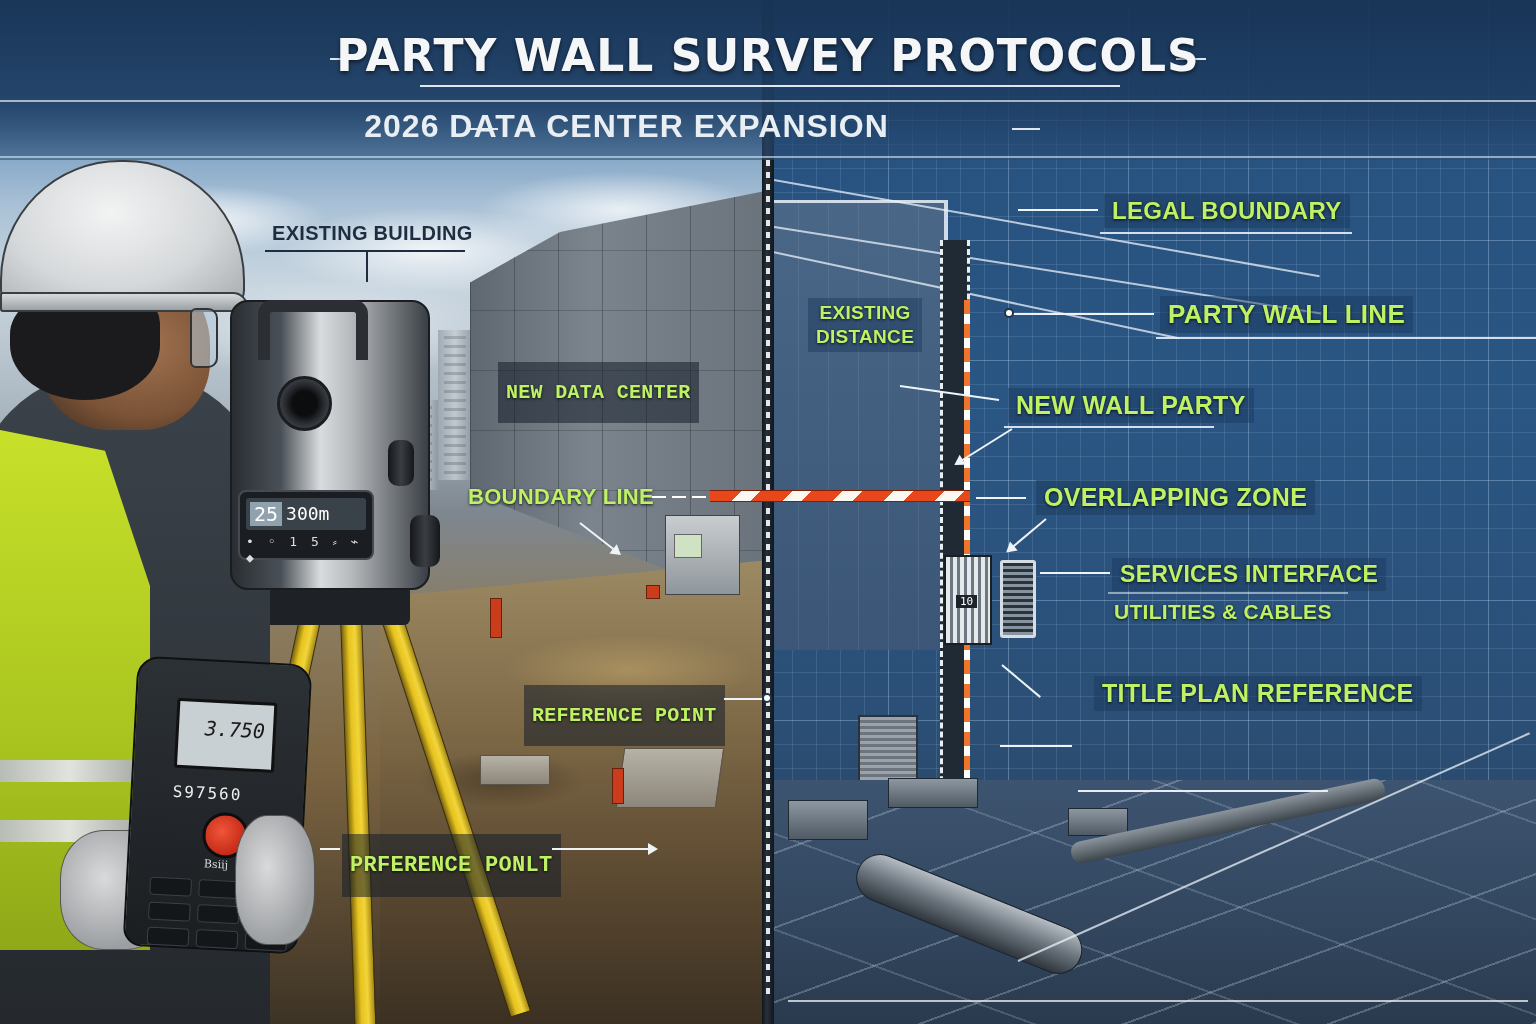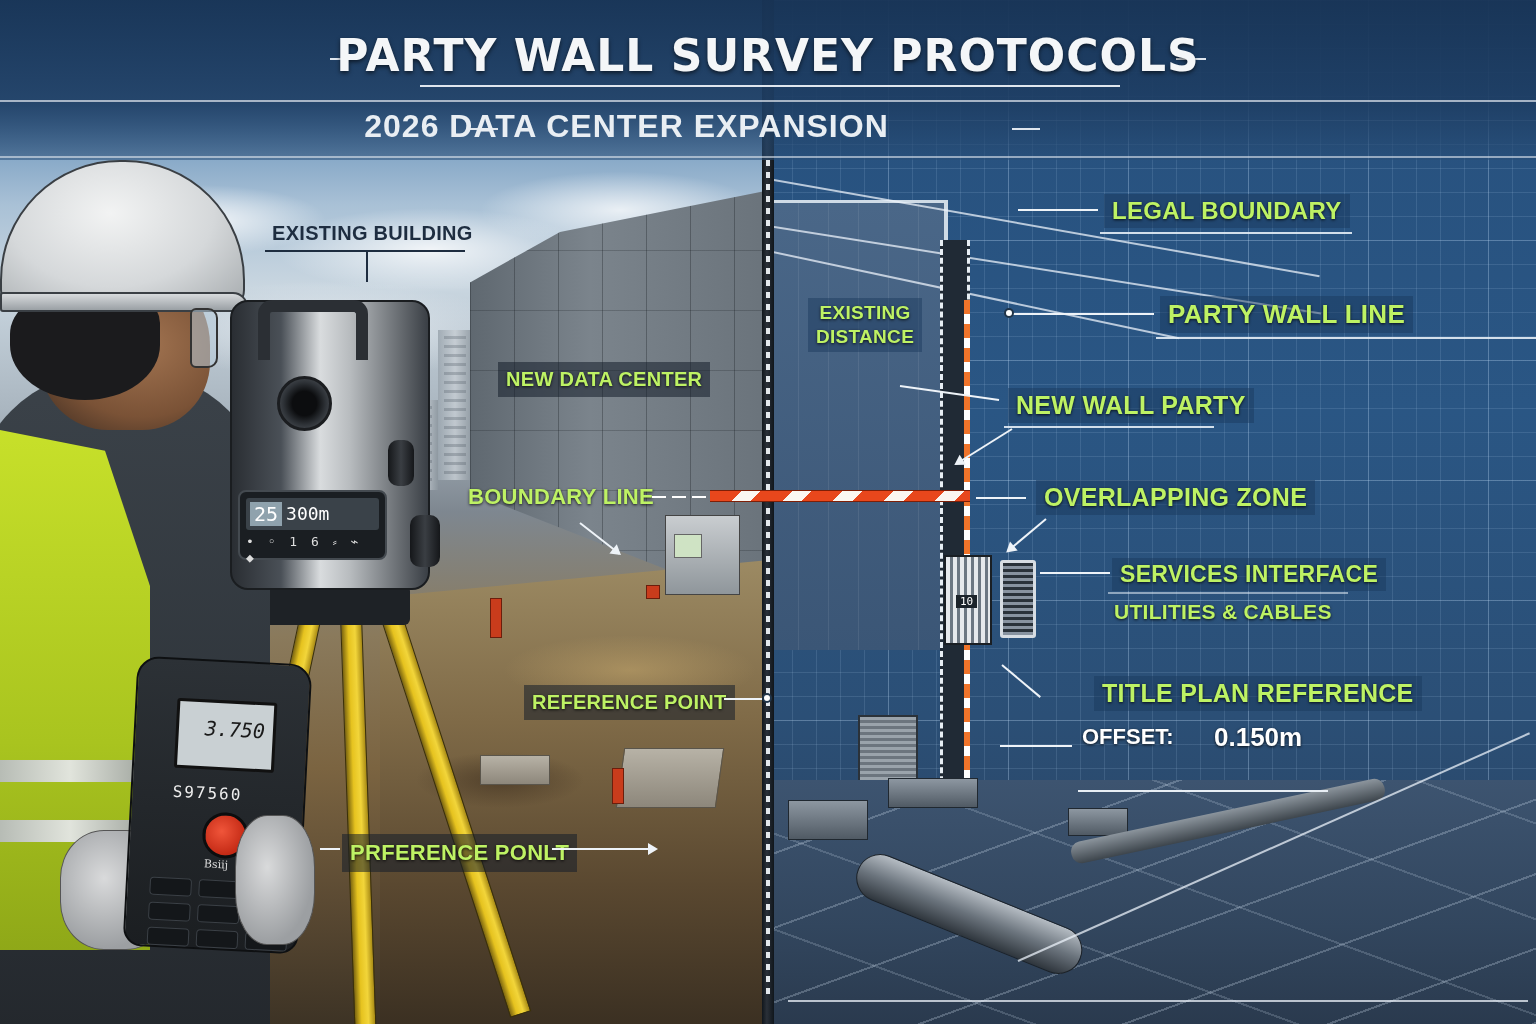--- a/index.html
+++ b/index.html
@@ -75,21 +75,21 @@
     
     .total-station {
       position: absolute; left: 230px; top: 300px; width: 200px; height: 290px;
       background: linear-gradient(90deg, #2a2e33 0%, #4a5057 25%, #d9dcde 45%, #b8bcbf 60%, #3a3f45 100%);
       border-radius: 18px; border: 2px solid #1a1d20;
     }
     .station-handle { position: absolute; left: 258px; top: 300px; width: 110px; height: 60px; border: 12px solid #2b2f34; border-bottom: none; border-radius: 14px 14px 0 0; }
     .station-lens { position: absolute; left: 277px; top: 376px; width: 55px; height: 55px; border-radius: 50%; background: radial-gradient(circle, #0c0d0f 35%, #2d3136 60%, #5c6167 100%); border: 3px solid #1b1d20; }
     .station-knob { position: absolute; width: 26px; height: 46px; background: linear-gradient(90deg,#15171a,#3a3e43,#15171a); border-radius: 10px; }
     .station-display {
-      position: absolute; left: 238px; top: 490px; width: 149px; height: 70px;
+      position: absolute; left: 238px; top: 490px; width: 136px; height: 70px;
       background: #1a1e22; border-radius: 8px; border: 2px solid #444a50; padding: 6px 6px 0 6px;
     }
     .display-screen { display: flex; gap: 4px; height: 32px; background: #3a4249; border-radius: 3px; align-items: center; padding: 0 4px; }
     .display-a { background: #8fa2ad; color: #fff; font-family: "DejaVu Sans Mono", monospace; font-size: 20px; padding: 0 4px; line-height: 24px; }
     .display-b { color: #fff; font-family: "DejaVu Sans Mono", monospace; font-size: 18px; line-height: 24px; }
     .display-icons { font-family: "DejaVu Sans Mono", monospace; font-size: 13px; color: #ddd; letter-spacing: 3px; padding-top: 4px; }
 
     
     .tripod-leg { position: absolute; width: 22px; background: linear-gradient(90deg,#7a6410,#e6c31f,#f2d53a,#a88a14); border: 1px solid #3a3008; transform-origin: top center; }
     .tripod-head { position: absolute; left: 240px; top: 585px; width: 170px; height: 40px; background: #1e2226; border-radius: 6px; }
@@ -165,21 +165,21 @@
     .subtitle {
       position: absolute; left: 0; top: 108px; width: 1253px; text-align: center;
       font-family: "Liberation Sans", sans-serif; font-size: 32px; letter-spacing: 1px; color: #e9eef3;
     }
 
     
     .label {
       position: absolute; font-family: "Liberation Sans", sans-serif; font-weight: bold; color: #bef264;
       text-shadow: 0 1px 3px rgba(0,0,0,0.8); white-space: nowrap; letter-spacing: 0.3px;
     }
-    .label.boxed { background: rgba(20,30,42,0.55); padding: 6px 8px; }
+    .label.boxed { background: rgba(20,30,42,0.55); padding: 19px 8px; font-family: Liberation Mono, monospace; }
     .label.bp { background: rgba(25,55,90,0.45); padding: 3px 8px; }
     .label.dark { color: #1e2d40; text-shadow: none; }
     .label-underline { position: absolute; height: 2px; background: rgba(230,238,246,0.9); }
     .leader { position: absolute; height: 2px; background: #eef3f8; transform-origin: left center; }
     .leader.arrow::after { content: ""; position: absolute; right: -2px; top: -5px; border-left: 10px solid #eef3f8; border-top: 6px solid transparent; border-bottom: 6px solid transparent; }
     .dot { position: absolute; width: 10px; height: 10px; border-radius: 50%; background: #fff; border: 2px solid #203448; }
 
     .measure-box { position: absolute; left: 1082px; top: 722px; width: 240px; height: 66px; }
     .measure-row { display: flex; font-family: "Liberation Sans", sans-serif; font-weight: bold; color: #fff; text-shadow: 0 1px 3px rgba(0,0,0,0.8); }
     .measure-key { width: 118px; font-size: 22px; line-height: 30px; }
@@ -220,21 +220,21 @@
   <div class="total-station"></div>
   <div class="station-handle"></div>
   <div class="station-lens"></div>
   <div class="station-knob" style="left:388px;top:440px;"></div>
   <div class="station-knob" style="left:410px;top:515px;width:30px;height:52px;"></div>
   <div class="station-display">
     <div class="display-screen">
       <span class="display-a">25</span>
       <span class="display-b">300m</span>
     </div>
-    <div class="display-icons">• ◦ 1 6 ⸗ ⌁ ◆</div>
+    <div class="display-icons">• ◦ 1 5 ⸗ ⌁ ◆</div>
   </div>
 
   <div class="glove" style="left:60px;top:830px;width:110px;height:120px;"></div>
   <div class="controller">
     <div class="controller-screen">3.750</div>
     <div class="controller-model">S97560</div>
     <div class="controller-red-btn"></div>
     <div class="controller-key-label">Bsiij</div>
     <div class="keypad" style="top:218px;">
       <span></span>
@@ -331,18 +331,14 @@
 <div class="leader" style="left:1040px;top:572px;width:70px;"></div>
 <div class="label bp" style="left:1112px;top:558px;font-size:23px;">SERVICES INTERFACE</div>
 <div class="label-underline" style="left:1108px;top:592px;width:240px;opacity:0.6;"></div>
 <div class="label" style="left:1114px;top:600px;font-size:21px;">UTILITIES &amp; CABLES</div>
 
 <div class="leader" style="left:1002px;top:664px;width:50px;transform:rotate(40deg);"></div>
 <div class="label bp" style="left:1052px;top:676px;font-size:25px;margin-left:42px;">TITLE PLAN REFERENCE</div>
 
 <div class="leader" style="left:1000px;top:745px;width:72px;"></div>
 <div class="measure-box">
-  <div class="measure-row">
-    <span class="measure-key">OFFSET:</span>
-    <span class="measure-val" style="padding-left:14px;">0.150m</span>
-  </div>
 </div>
 <div class="measure-rule"></div>
 
 </body></html>

